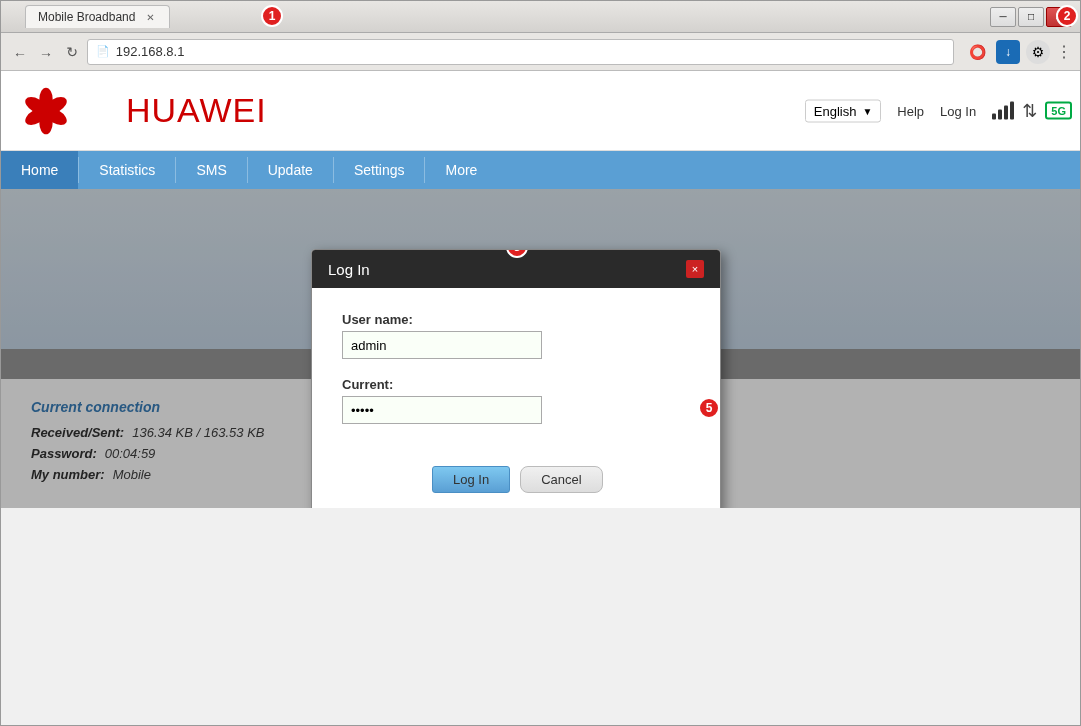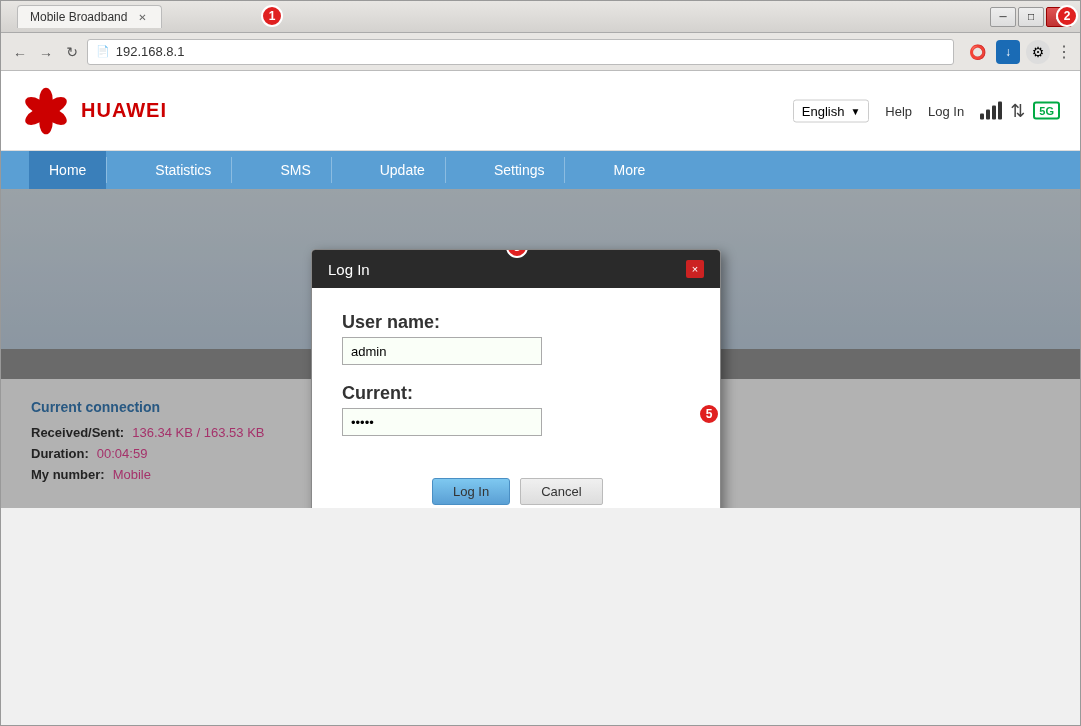--- a/index.html
+++ b/index.html
@@ -3,21 +3,21 @@
   <meta charset="utf-8">
   <style>
     * { margin: 0; padding: 0; box-sizing: border-box; }
     body { width: 1081px; height: 726px; overflow: hidden; font-family: Arial, sans-serif; background: #d4d0c8; }
 
     
     .browser-window { width: 1081px; height: 726px; display: flex; flex-direction: column; border: 1px solid #999; background: #f0eeeb; }
 
     .title-bar { height: 32px; background: linear-gradient(to bottom, #e8e6e3, #d4d2cf); display: flex; align-items: center; padding: 0 8px; border-bottom: 1px solid #aaa; }
     .window-controls-left { display: flex; align-items: center; }
-    .tab { display: flex; align-items: center; background: #f5f4f2; border: 1px solid #bbb; border-bottom: none; padding: 4px 12px; border-radius: 4px 4px 0 0; font-size: 12px; color: #333; margin-left: 8px; }
+    .tab { display: flex; align-items: center; background: #f5f4f2; border: 1px solid #bbb; border-bottom: none; padding: 4px 12px; border-radius: 4px 4px 0 0; font-size: 12px; color: #333; margin-left: 16px; }
     .tab-title { margin-right: 8px; }
     .tab-close { width: 14px; height: 14px; display: flex; align-items: center; justify-content: center; border-radius: 50%; font-size: 10px; cursor: pointer; color: #666; }
     .window-controls-right { margin-left: auto; display: flex; gap: 2px; }
     .win-btn { width: 26px; height: 20px; display: flex; align-items: center; justify-content: center; border: 1px solid #999; background: linear-gradient(to bottom, #eee, #ddd); font-size: 10px; cursor: pointer; border-radius: 2px; }
     .win-btn.close { background: linear-gradient(to bottom, #e05555, #c03333); color: white; border-color: #900; }
 
     
     .annotation { position: absolute; width: 22px; height: 22px; border-radius: 50%; background: #e02020; color: white; font-size: 12px; font-weight: bold; display: flex; align-items: center; justify-content: center; border: 2px solid #fff; z-index: 100; }
 
     .navbar { height: 38px; background: #e8e6e3; border-bottom: 1px solid #bbb; display: flex; align-items: center; padding: 0 8px; gap: 4px; position: relative; }
@@ -30,71 +30,71 @@
     .nav-icon-ext { width: 24px; height: 24px; border-radius: 50%; background: #ddd; display: flex; align-items: center; justify-content: center; font-size: 14px; cursor: pointer; }
     .nav-icon-menu { font-size: 16px; color: #555; cursor: pointer; }
 
     
     .page-content { flex: 1; background: #f0f0f0; overflow: hidden; position: relative; }
 
     
     .huawei-header { background: white; height: 80px; display: flex; align-items: center; padding: 0 20px; border-bottom: 1px solid #ddd; position: relative; }
     .huawei-logo { display: flex; align-items: center; }
     .huawei-flower { width: 50px; height: 50px; margin-right: 10px; }
-    .huawei-text { font-size: 20px; font-weight: bold; color: #cc0000; letter-spacing: 1px; }
-    .header-right { position: absolute; right: 20px; top: 50%; transform: translateY(-50%); display: flex; align-items: center; gap: 16px; }
+    .huawei-text { font-size: 34px; font-weight: normal; color: #cc0000; letter-spacing: 1px; margin-left: 45px; }
+    .header-right { position: absolute; right: 8px; top: 50%; transform: translateY(-50%); display: flex; align-items: center; gap: 16px; }
     .lang-select { display: flex; align-items: center; border: 1px solid #ccc; padding: 3px 8px; border-radius: 3px; font-size: 13px; background: white; cursor: pointer; }
     .lang-arrow { font-size: 10px; margin-left: 6px; }
     .header-link { font-size: 13px; color: #333; cursor: pointer; text-decoration: none; }
     .signal-icons { display: flex; align-items: center; gap: 8px; }
     .signal-bars { display: flex; align-items: flex-end; gap: 2px; }
     .signal-bar { width: 4px; background: #333; border-radius: 1px; }
     .arrows-icon { font-size: 18px; color: #444; }
     .fiveg-badge { border: 2px solid #00aa44; color: #00aa44; font-size: 11px; font-weight: bold; padding: 1px 4px; border-radius: 3px; }
 
     
     .nav-menu { background: #5a9fd4; display: flex; align-items: stretch; height: 38px; }
-    .menu-item { padding: 0 20px; display: flex; align-items: center; font-size: 14px; cursor: pointer; color: white; position: relative; margin-left: 28px; }
+    .menu-item { padding: 0 20px; display: flex; align-items: center; font-size: 14px; cursor: pointer; color: white; position: relative; }
     .menu-item.active { background: #3a7fba; }
     .menu-sep { width: 1px; background: rgba(255,255,255,0.3); margin: 6px 0; }
 
     
     .main-area { background: #e8e8e8; position: relative; overflow: hidden; }
     .hero-section { background: linear-gradient(to bottom, #dde8f0, #c8d8e8); height: 160px; display: flex; align-items: center; justify-content: center; position: relative; }
     .hero-title { font-size: 36px; color: #444; font-weight: normal; }
 
     
     .bg-chart { position: absolute; left: 350px; bottom: 20px; display: flex; align-items: flex-end; gap: 3px; opacity: 0.4; }
     .bg-bar { width: 12px; background: #5a9fd4; border-radius: 1px 1px 0 0; }
 
     
     .status-bar { background: #999; height: 30px; }
 
     
     .info-section { background: white; padding: 20px 30px; display: flex; gap: 60px; }
-    .info-col { flex: 1; }
+    .info-col { flex: 1; font-style: italic; }
     .info-heading { color: #3a7fba; font-size: 14px; font-weight: bold; margin-bottom: 10px; }
     .info-row { display: flex; gap: 8px; margin-bottom: 6px; font-size: 13px; }
     .info-label { color: #333; font-weight: bold; white-space: nowrap; }
-    .info-value { color: #ec4899; }
+    .info-value { color: #404040; }
     .info-value.link { color: #3a7fba; }
 
     
     .modal-overlay { position: absolute; top: 0; left: 0; right: 0; bottom: 0; background: rgba(0,0,0,0.3); z-index: 50; display: flex; align-items: flex-start; justify-content: flex-start; padding-top: 60px; padding-left: 310px; }
     .modal { background: white; width: 410px; border: 1px solid #888; border-radius: 4px; overflow: hidden; box-shadow: 4px 4px 12px rgba(0,0,0,0.4); }
     .modal-header { background: #2a2a2a; padding: 10px 16px; display: flex; align-items: center; justify-content: space-between; }
     .modal-title { color: white; font-size: 15px; }
     .modal-close { background: #cc2222; color: white; border: none; width: 18px; height: 18px; display: flex; align-items: center; justify-content: center; font-size: 11px; cursor: pointer; border-radius: 2px; }
     .modal-body { padding: 24px 30px 20px; }
     .form-group { margin-bottom: 18px; }
-    .form-label { font-size: 18px; font-weight: bold; color: #333; margin-bottom: 4px; display: block; }
+    .form-label { font-size: 13px; font-weight: bold; color: #333; margin-bottom: 4px; display: block; }
     .form-input { width: 200px; height: 28px; border: 1px solid #aaa; padding: 0 8px; font-size: 13px; background: #fafff8; }
     .modal-footer { padding: 4px 30px 20px; display: flex; gap: 10px; justify-content: flex-start; padding-left: 120px; }
     .btn-primary { background: linear-gradient(to bottom, #7ec8f0, #5a9fd4); border: 1px solid #4a8fc4; color: #333; font-size: 13px; padding: 5px 20px; cursor: pointer; border-radius: 3px; }
-    .btn-secondary { background: linear-gradient(to bottom, #f0f0f0, #ddd); border: 1px solid #bbb; color: #333; font-size: 13px; padding: 1px 20px; cursor: pointer; border-radius: 2px; }
+    .btn-secondary { background: linear-gradient(to bottom, #f0f0f0, #ddd); border: 1px solid #bbb; color: #333; font-size: 13px; padding: 1px 20px; cursor: pointer; border-radius: 8px; }
   </style>
 </head>
 <body>
 
 <div class="browser-window">
 
   <div class="title-bar" style="position:relative;">
     <div class="window-controls-left">
       <div class="tab">
         <span class="tab-title">Mobile Broadband</span>
@@ -208,21 +208,21 @@
       <div class="status-bar"></div>
 
       <div class="info-section">
         <div class="info-col">
           <div class="info-heading">Current connection</div>
           <div class="info-row">
             <span class="info-label">Received/Sent:</span>
             <span class="info-value">136.34 KB / 163.53 KB</span>
           </div>
           <div class="info-row">
-            <span class="info-label">Duration:</span>
+            <span class="info-label">Password:</span>
             <span class="info-value">00:04:59</span>
           </div>
           <div class="info-row">
             <span class="info-label">My number:</span>
             <span class="info-value">Mobile</span>
           </div>
         </div>
         <div class="info-col">
           <div style="height:28px;"></div>
           <div class="info-row">

